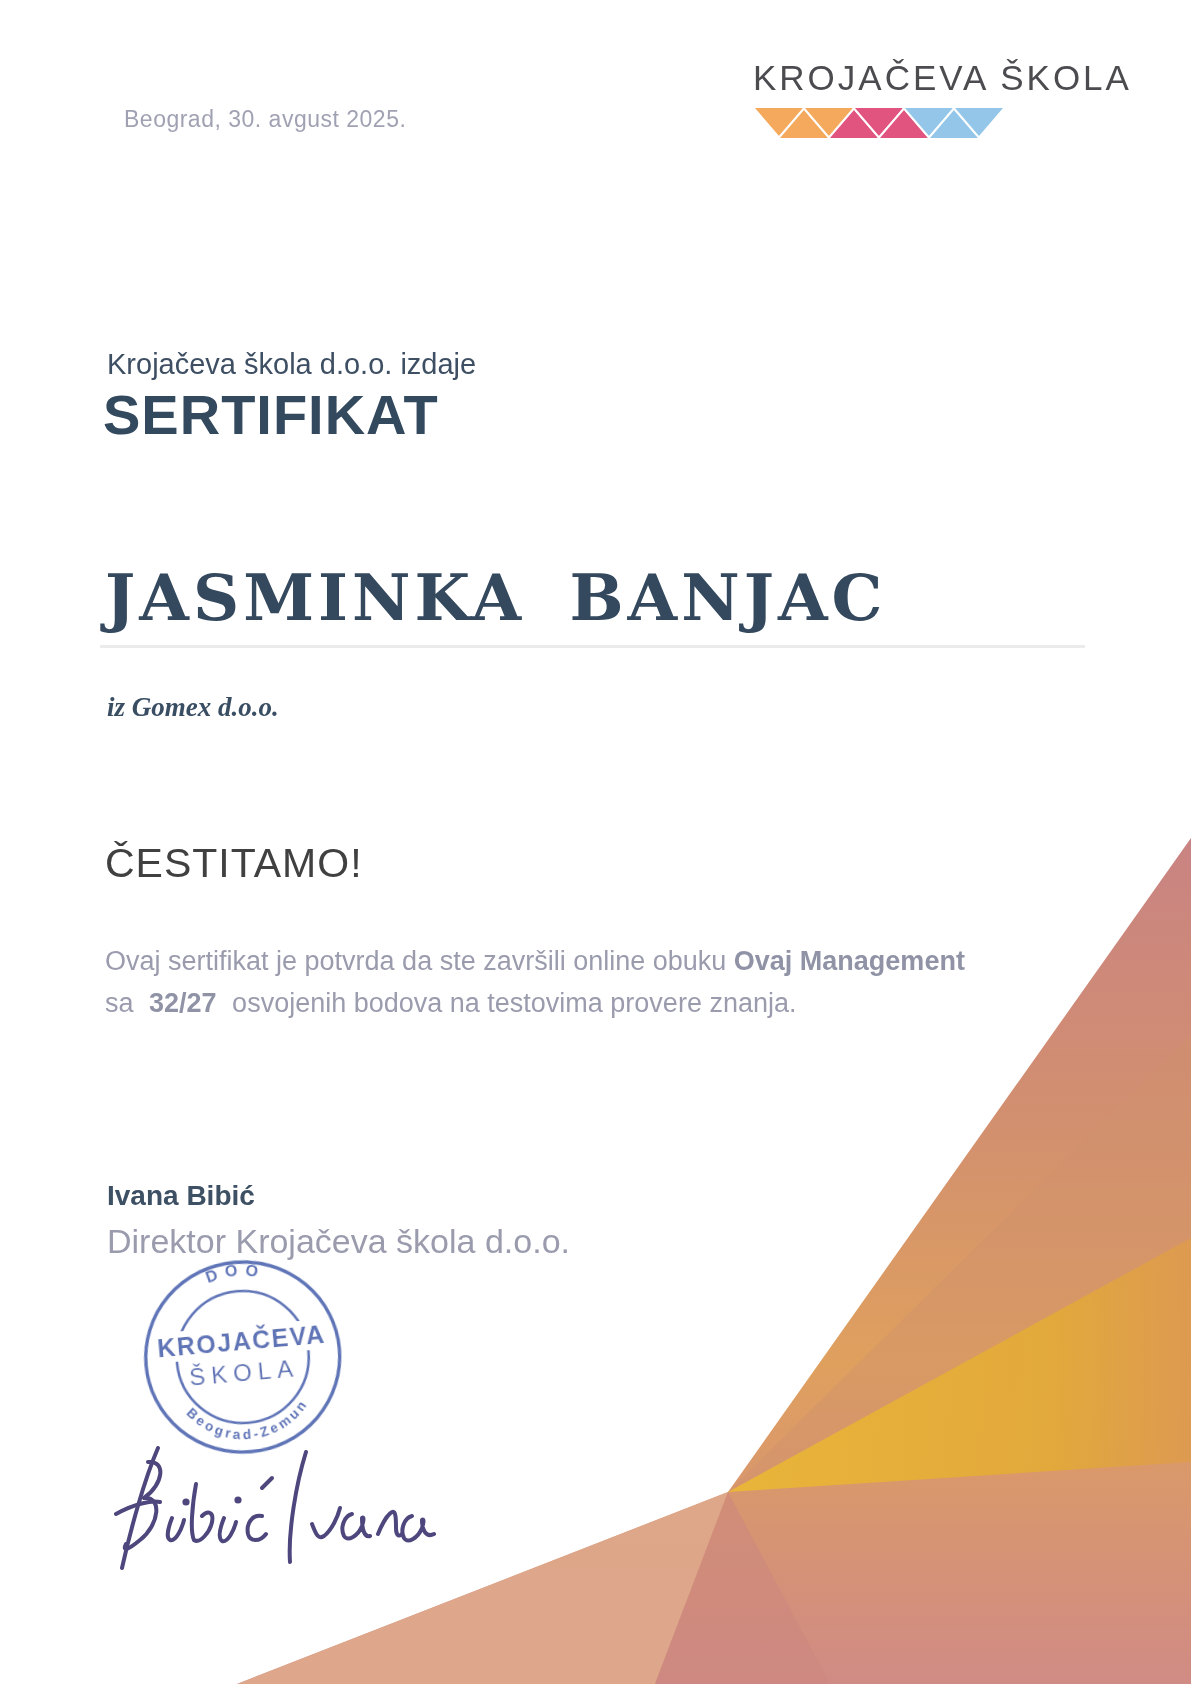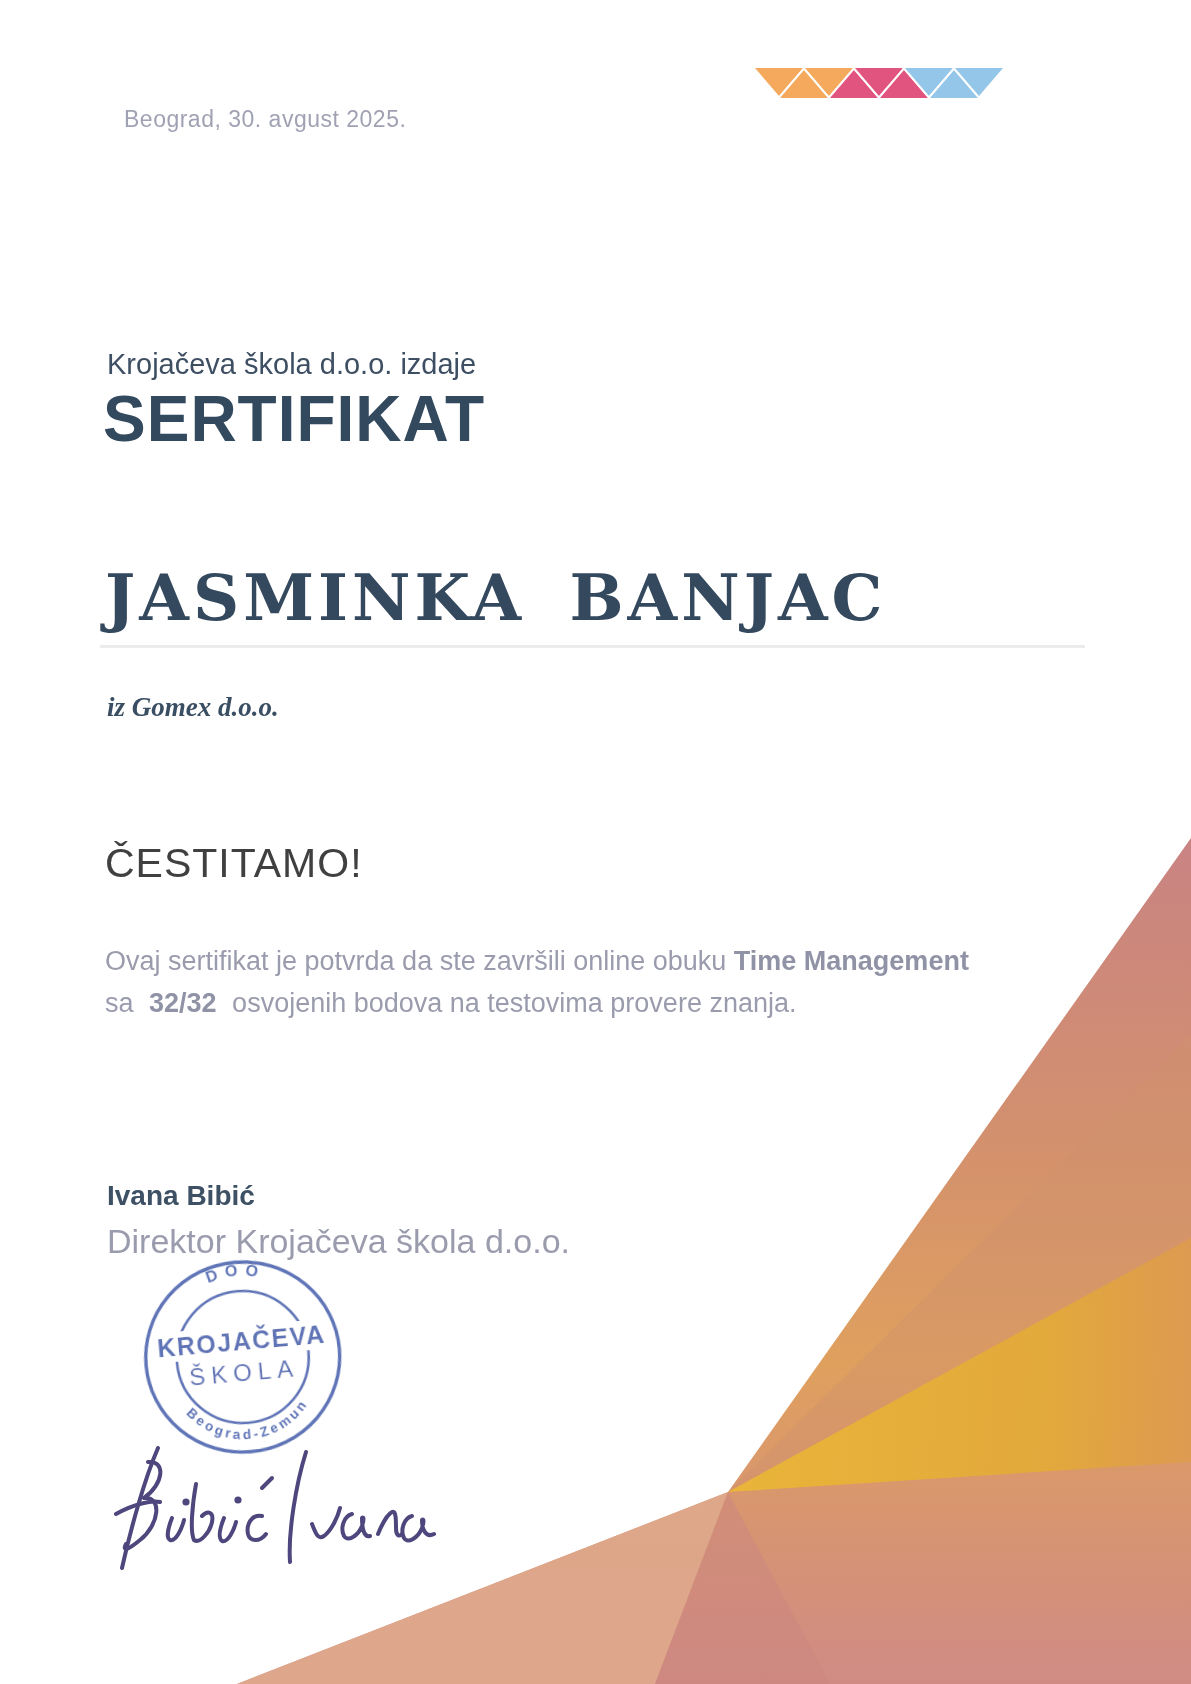--- a/index.html
+++ b/index.html
@@ -25,21 +25,21 @@
   }
   .logo-tris { display:block; margin-top:7px; }
 
   
   .issuer {
     position:absolute; left:107px; top:348px;
     font-size:29px; color:#3e4f63;
   }
   .title {
     position:absolute; left:103px; top:382px;
-    font-size:64px; font-weight:700; letter-spacing:1px;
+    font-size:56px; font-weight:700; letter-spacing:1px;
     color:#33495e;
   }
 
   
   .name-underline {
     position:absolute; left:100px; top:645px; width:985px; height:3px;
     background:#ebebeb;
   }
   .recipient {
     position:absolute; left:105px; top:560px; width:980px;
@@ -89,20 +89,21 @@
   .decor {
     position:absolute; left:0; top:800px; pointer-events:none;
   }
 </style>
 </head>
 <body>
 
 <div class="date">Beograd, 30. avgust 2025.</div>
 
 <div class="logo">
+  <div class="logo-text">KROJAČEVA ŠKOLA</div>
   <svg class="logo-tris" width="252" height="36" viewBox="0 0 252 36">
     <g stroke="#ffffff" stroke-width="4" paint-order="stroke">
 
       <polygon points="2,3 50,3 26,31" fill="#F4A95C"></polygon>
       <polygon points="51,33 27,5 75,5" fill="#F4A95C" transform="rotate(180 51 19)"></polygon>
       <polygon points="52,3 100,3 76,31" fill="#F4A95C"></polygon>
 
       <polygon points="101,33 77,5 125,5" fill="#E25480" transform="rotate(180 101 19)"></polygon>
       <polygon points="102,3 150,3 126,31" fill="#E25480"></polygon>
       <polygon points="151,33 127,5 175,5" fill="#E25480" transform="rotate(180 151 19)"></polygon>
@@ -115,22 +116,22 @@
 </div>
 
 <div class="issuer">Krojačeva škola d.o.o. izdaje</div>
 <div class="title">SERTIFIKAT</div>
 
 <div class="name-underline"></div>
 <div class="recipient">JASMINKA BANJAC</div>
 <div class="company">iz Gomex d.o.o.</div>
 
 <div class="congrats">ČESTITAMO!</div>
-<p class="body-text"><span>Ovaj sertifikat je potvrda da ste završili online obuku </span><b>Time Management</b><br>
-<span>sa </span><b class="score">32/32</b><span> osvojenih bodova na testovima provere znanja.</span></p>
+<p class="body-text"><span>Ovaj sertifikat je potvrda da ste završili online obuku </span><b>Ovaj Management</b><br>
+<span>sa </span><b class="score">32/27</b><span> osvojenih bodova na testovima provere znanja.</span></p>
 
 <div class="director-name">Ivana Bibić</div>
 <div class="director-title">Direktor Krojačeva škola d.o.o.</div>
 
 <svg class="stamp" width="226" height="204" viewBox="0 0 226 204">
   <defs>
     <filter id="inkblur" x="-5%" y="-5%" width="110%" height="110%">
       <feGaussianBlur stdDeviation="0.45"></feGaussianBlur>
     </filter>
     <path id="arcTop" d="M 37,78 A 78,78 0 0 1 189,78" fill="none"></path>

